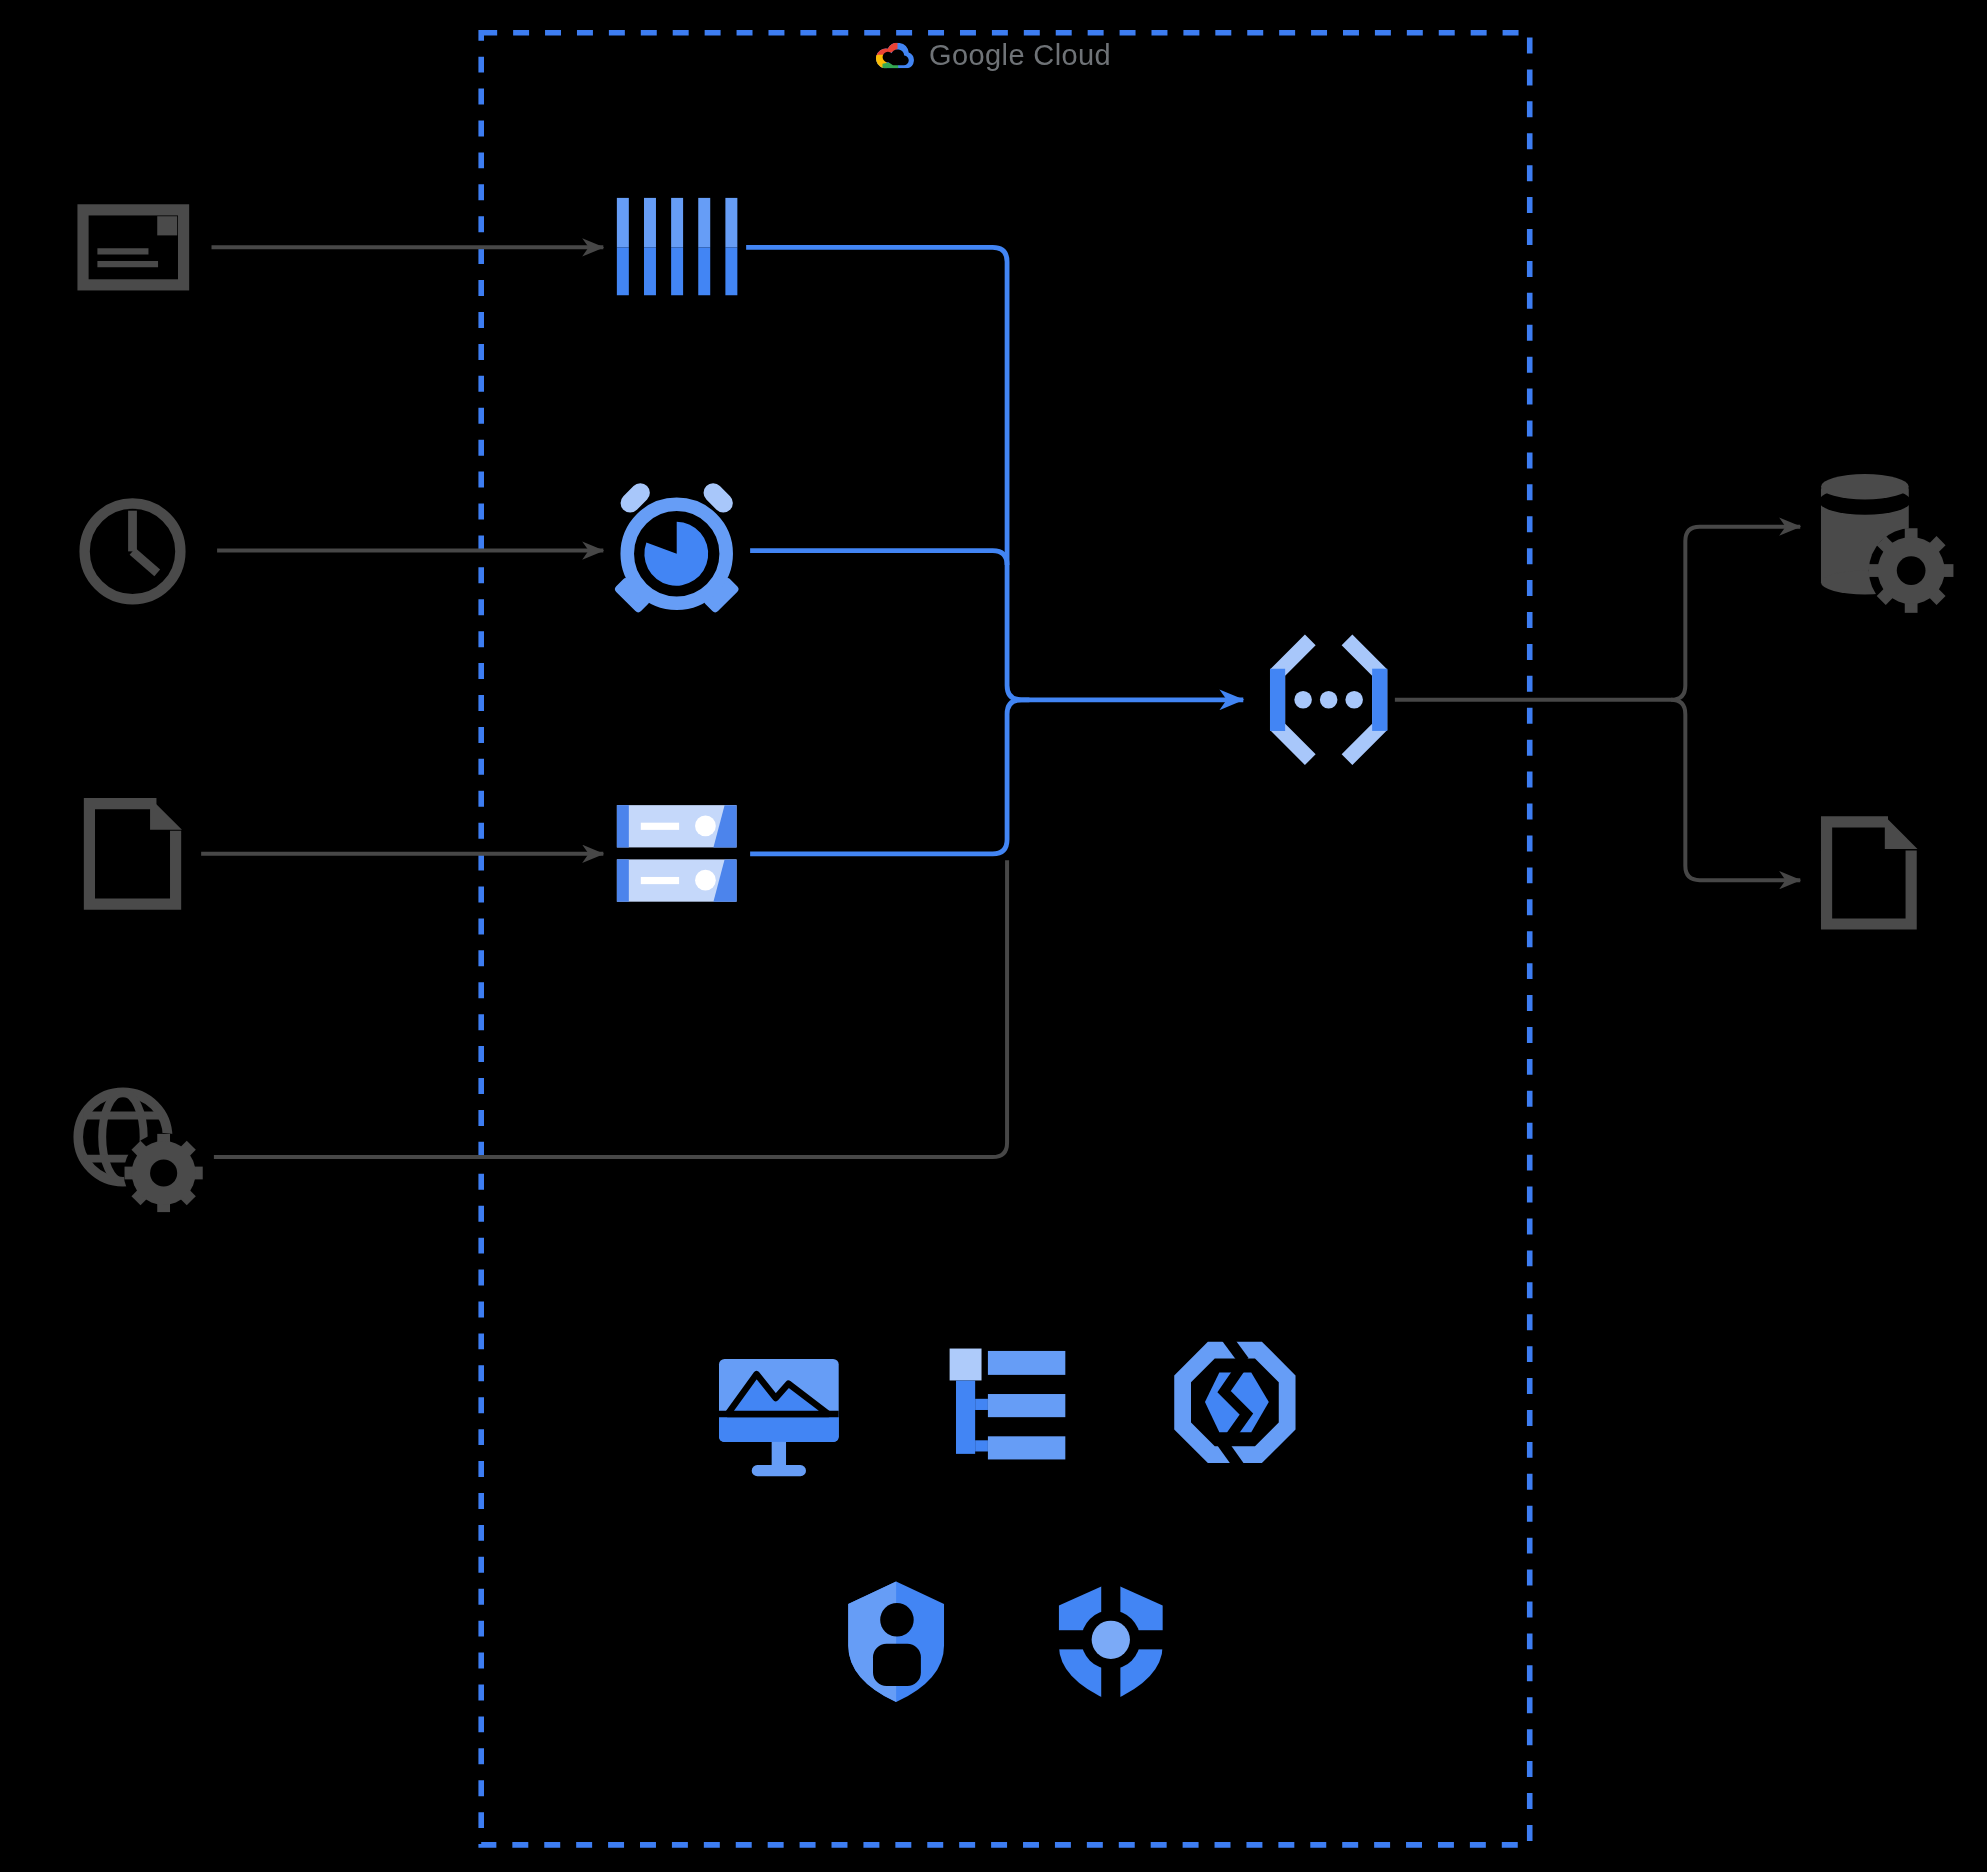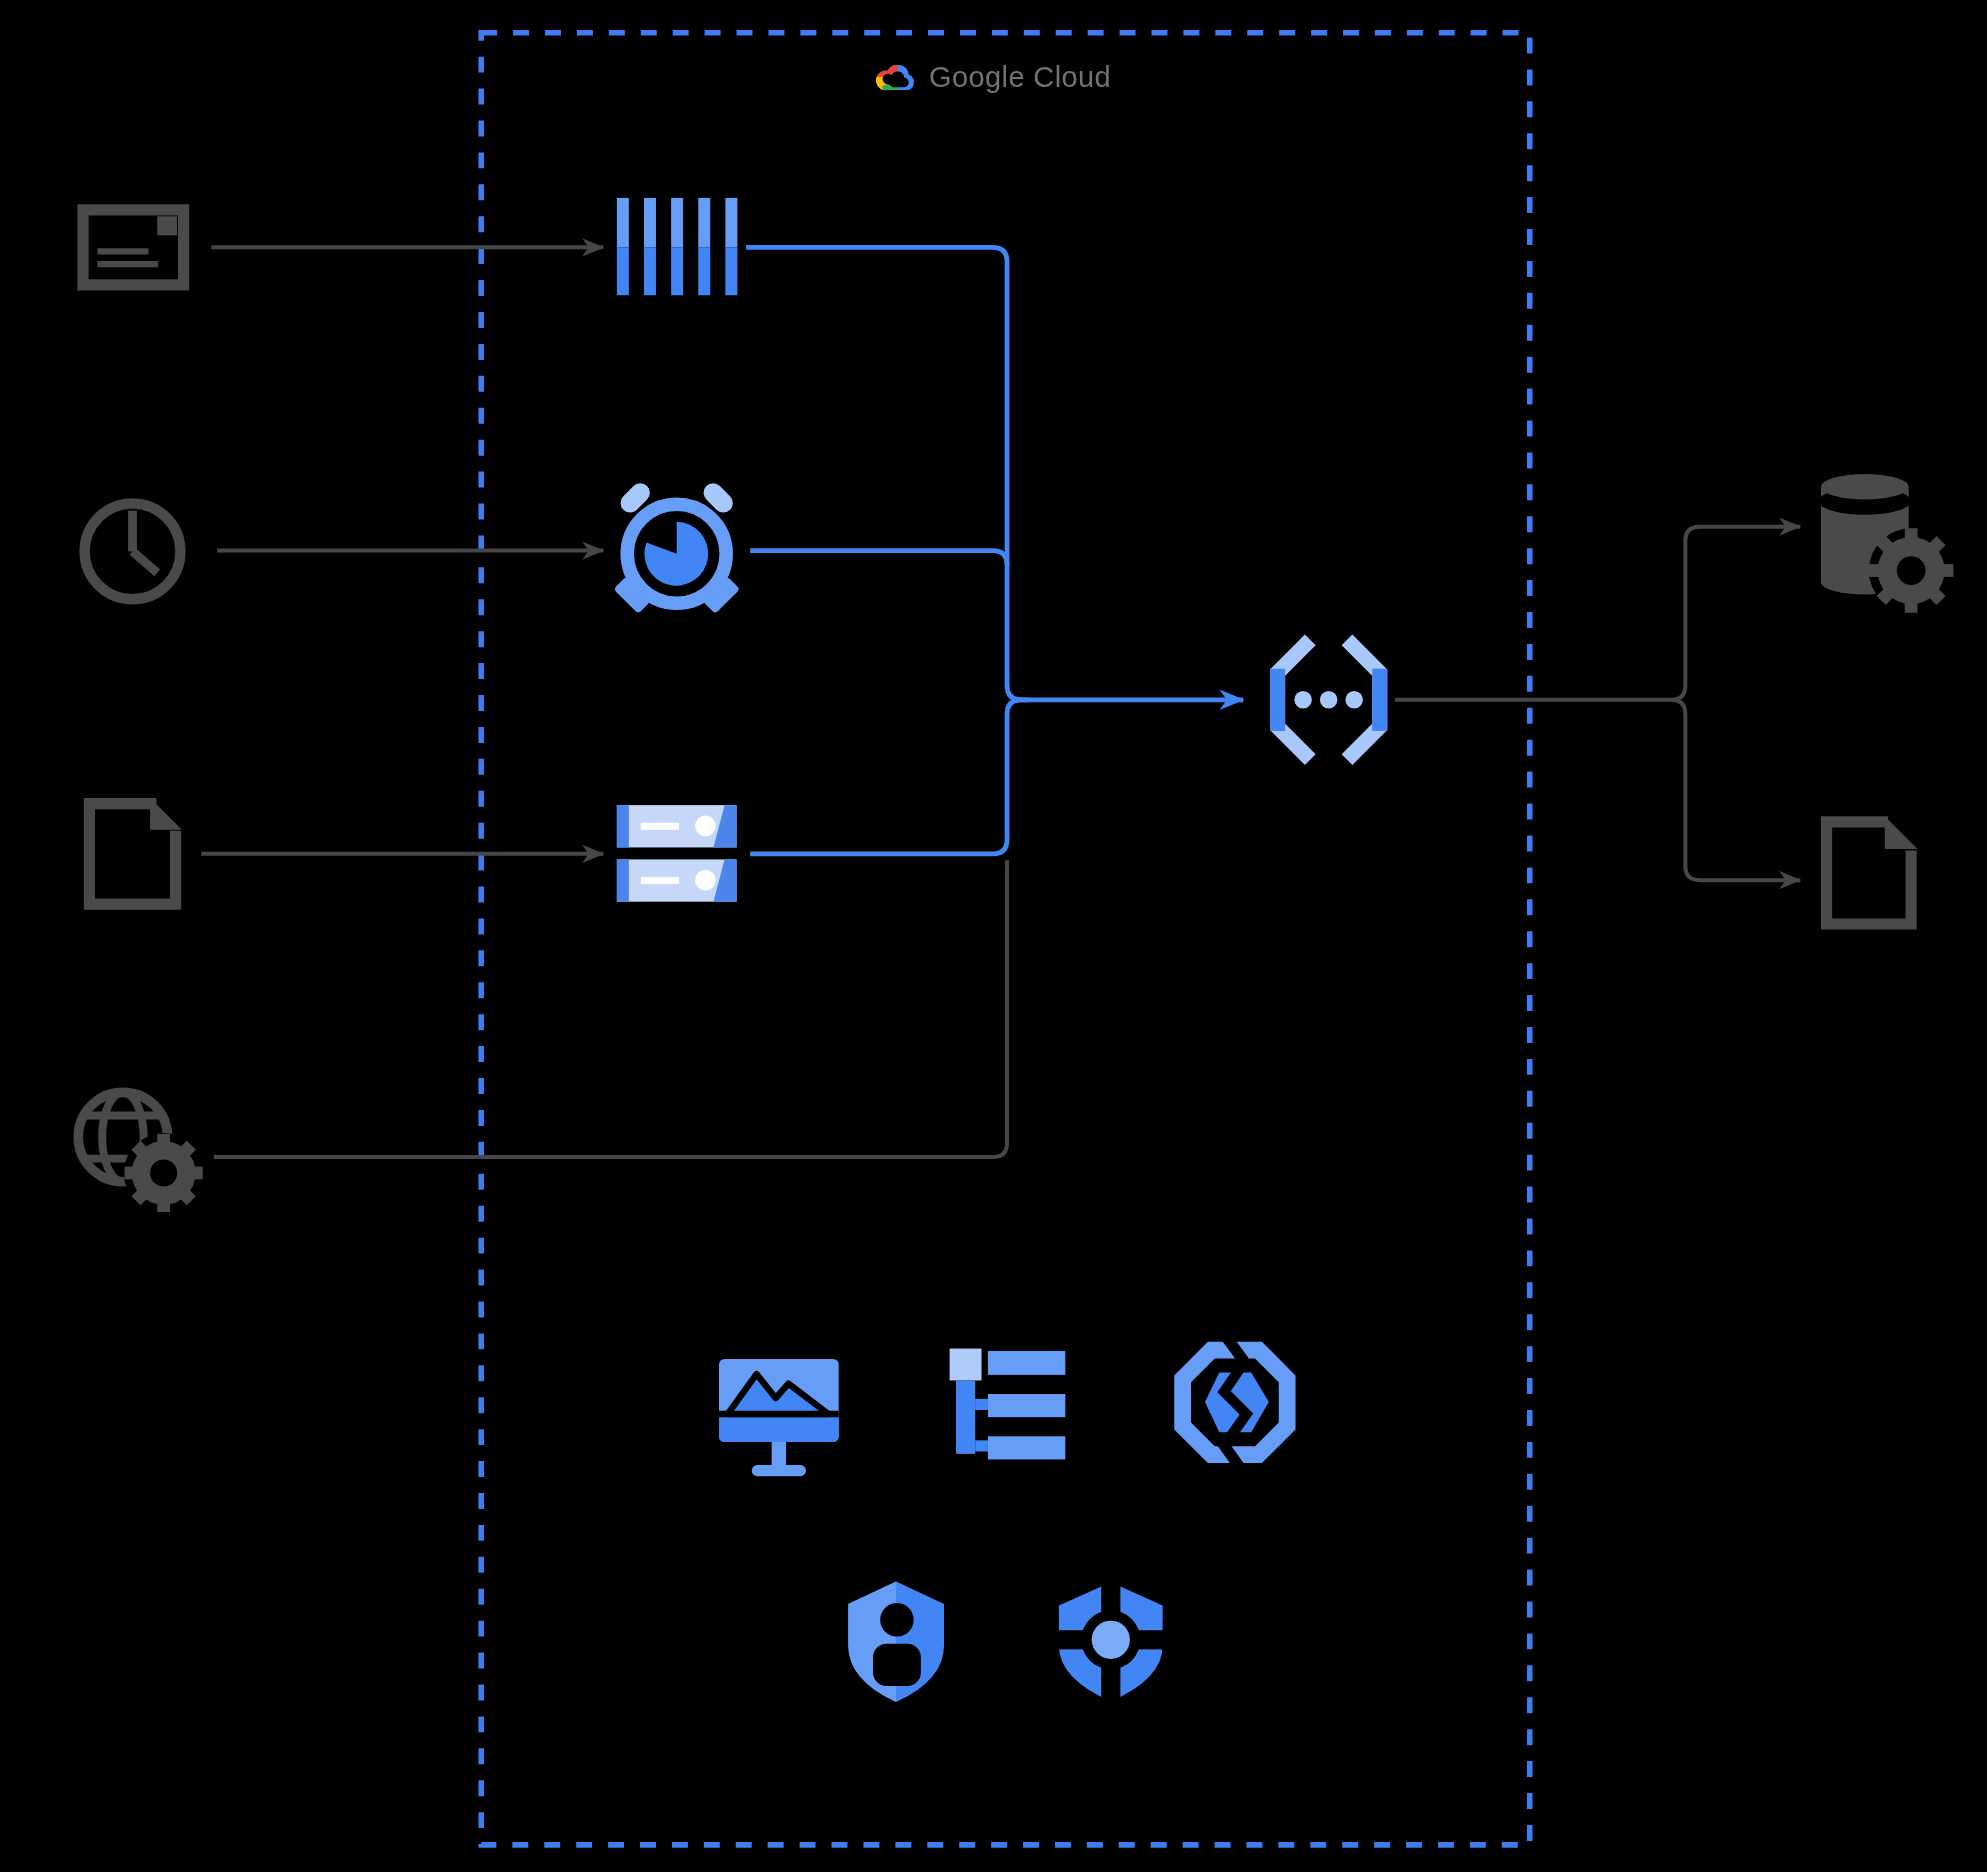--- a/index.html
+++ b/index.html
@@ -1,19 +1,19 @@
 <!DOCTYPE html>
 <html style="font-size:12.8px"><head>
 <meta charset="utf-8">
 <style>
   html,body{margin:0;padding:0;background:#000;}
   .stage{position:relative;width:1987px;height:1872px;background:#000;overflow:hidden;
          font-family:"Liberation Sans", sans-serif;}
   .layer{position:absolute;left:0;top:0;}
-  .logo{position:absolute;left:872px;top:60px;display:flex;align-items:center;gap:12px;}
+  .logo{position:absolute;left:872px;top:38px;display:flex;align-items:center;gap:12px;}
   .logo .wordmark{font-size:29px;color:#6F7377;letter-spacing:0.4px;font-weight:500;}
 </style>
 </head>
 <body>
 
 <div class="stage">
 
 <svg class="layer" width="1987" height="1872" viewBox="0 0 2490 2346">
   <defs>
     <marker id="mGray" viewBox="0 0 12 10" refX="11.5" refY="5" markerWidth="28" markerHeight="23" orient="auto" markerUnits="userSpaceOnUse">

